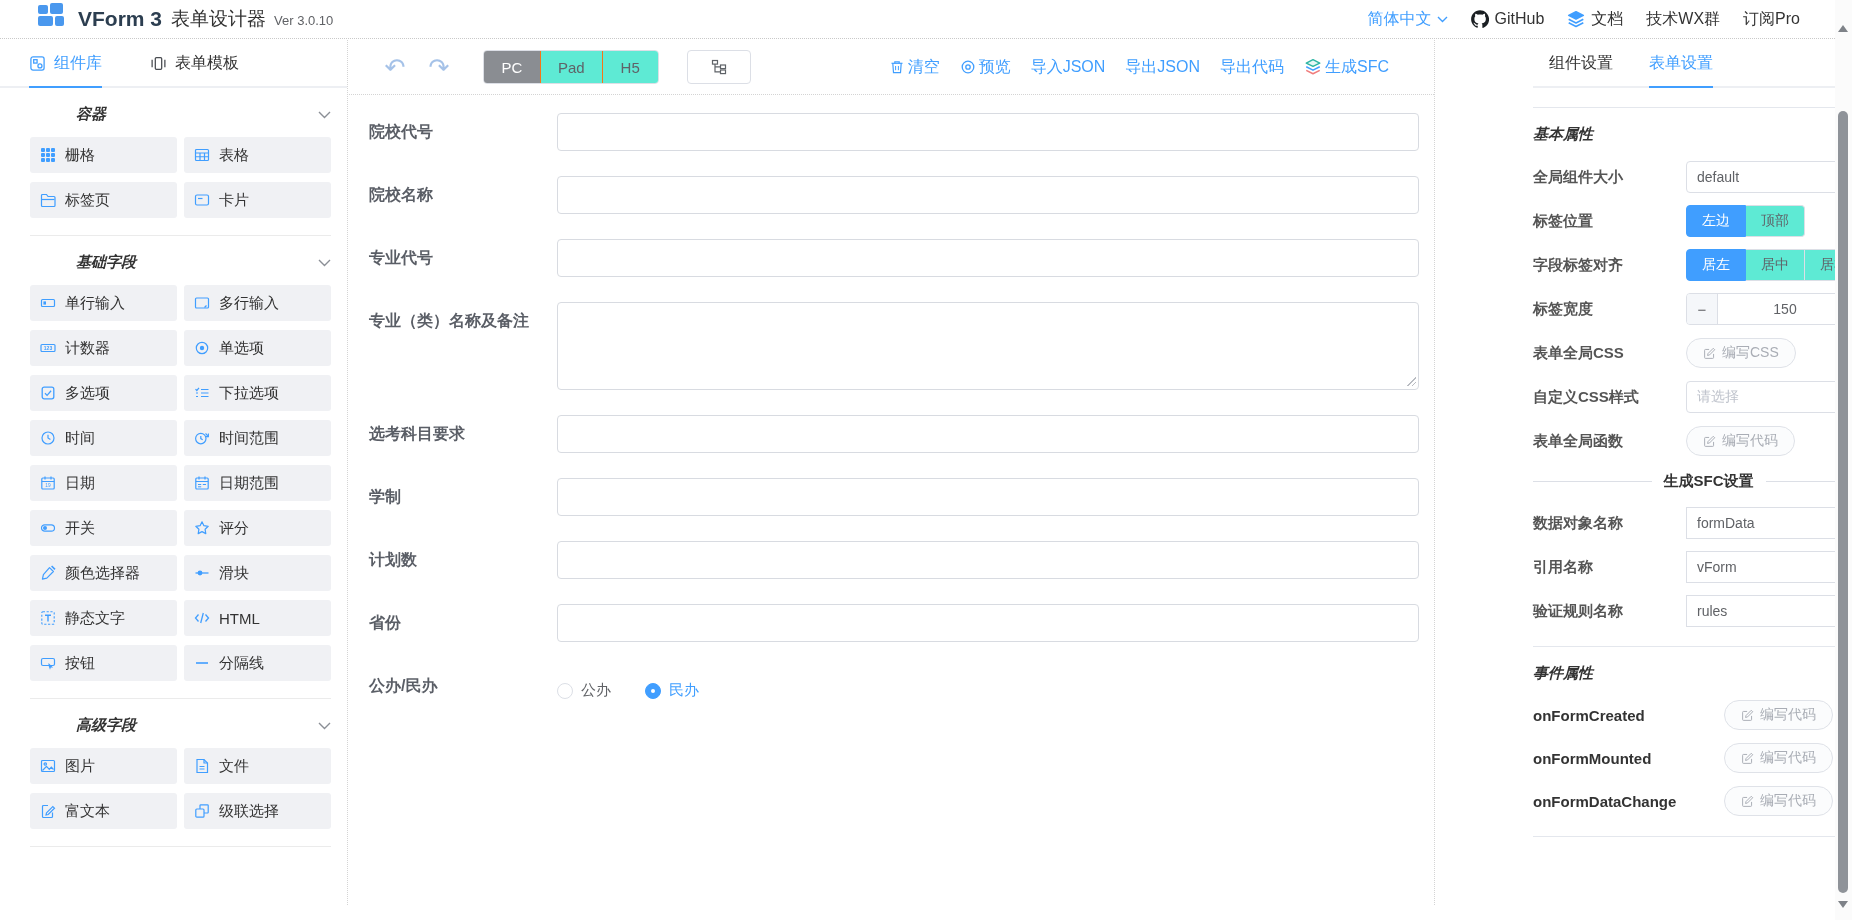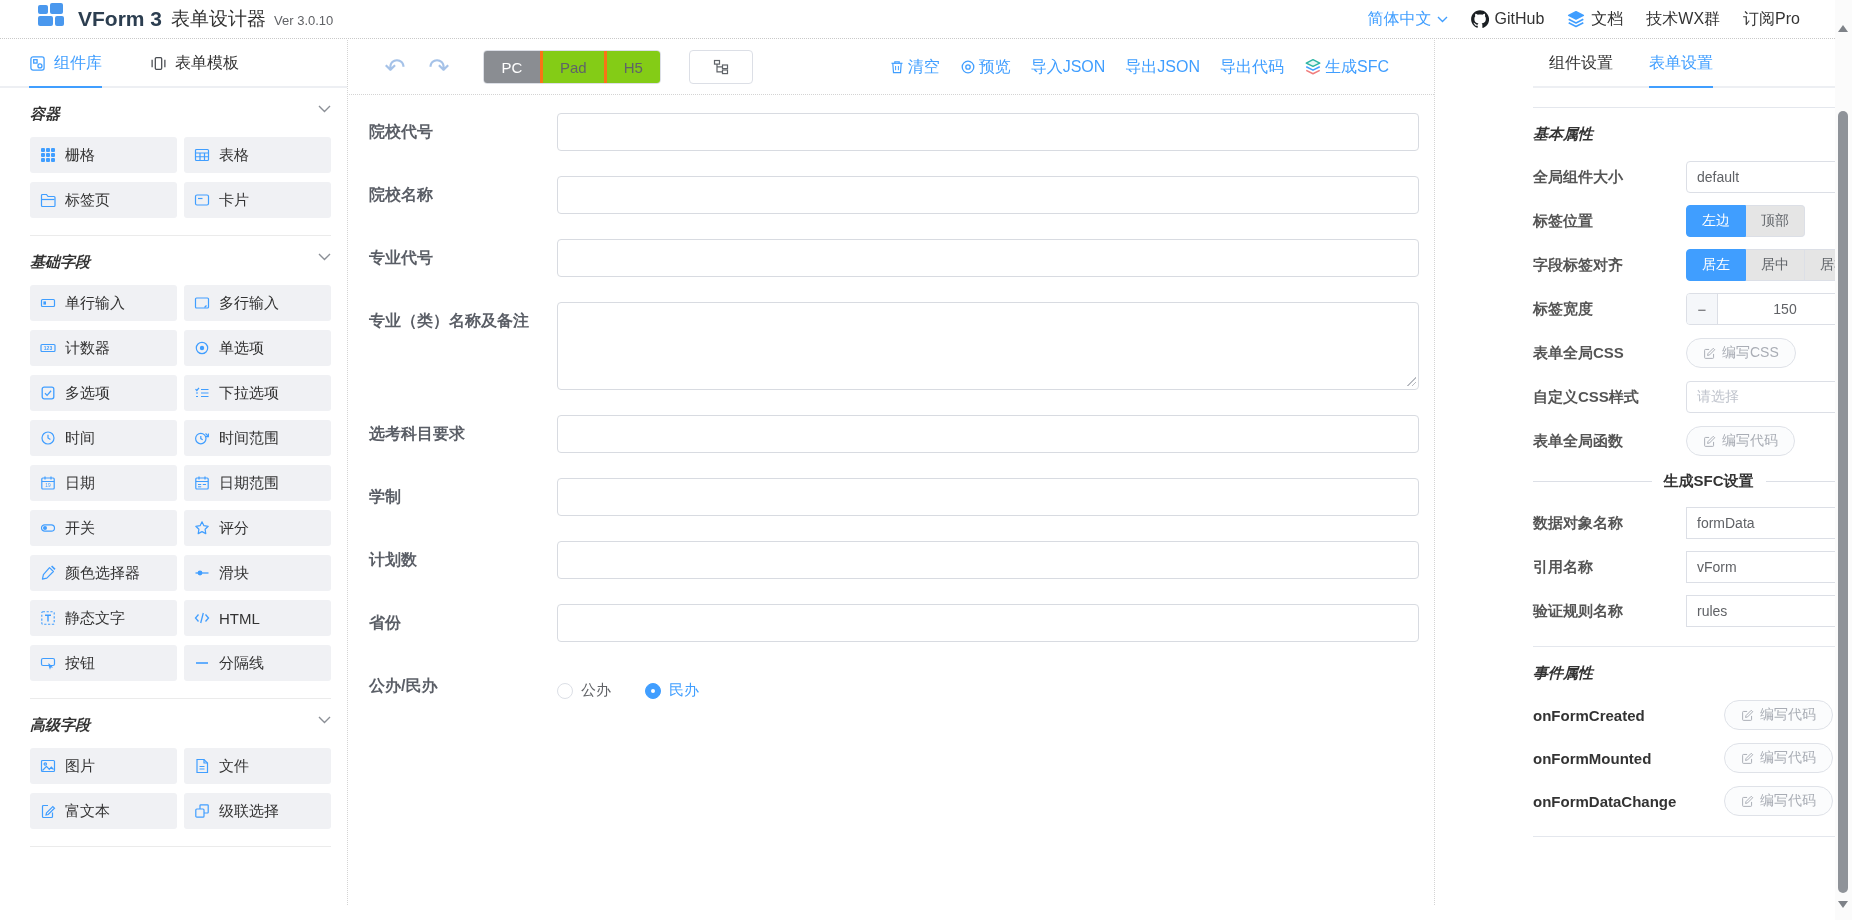--- a/index.html
+++ b/index.html
@@ -25,39 +25,39 @@
 
   
   .left { position:absolute; left:0; top:40px; width:348px; bottom:15px;
     border-right:1px dotted #d4d4d4; overflow:hidden; }
   .tabsbar { height:48px; display:flex; align-items:stretch; padding-left:29px; gap:48px;
     border-bottom:2px solid #edeff3; }
   .tabsbar .tab { display:flex; align-items:center; gap:8px; font-size:16px; color:#333;
     border-bottom:2px solid transparent; margin-bottom:-2px; cursor:pointer; }
   .tabsbar .tab.active { color:var(--accent,#409eff); border-bottom-color:var(--accent,#409eff); }
   .sidebody { padding:0 16px 0 30px; }
-  .sec-title { margin-top:17px; display:flex; align-items:flex-start; justify-content:space-between;
-    font-size:15px; font-weight:bold; font-style:italic; color:#333; }
+  .sec-title { margin-top:17px; display:flex; align-items:center; justify-content:space-between;
+    font-size:15px; font-weight:bold; font-style:italic; color:#333;margin-left:46px; }
   .sec-grid { margin-top:13px; display:grid; grid-template-columns:1fr 1fr; gap:9px 7px; }
   .sitem { height:36px; background:#f0f1f4; border-radius:3px; display:flex; align-items:center;
     padding-left:10px; gap:9px; font-size:15px; color:#333; cursor:move; }
   .sitem svg { flex:none; }
   .sec-div { margin-top:17px; border-top:1px solid #ebebeb; }
 
   
   .center { position:absolute; left:349px; top:40px; width:1086px; bottom:15px;
     border-right:1px dotted #d4d4d4; }
   .toolbar { height:55px; display:flex; align-items:center; padding:0 45px 0 32px;
     border-bottom:1px dotted #d4d4d4; }
   .histbtn { font-size:25px; color:#a5c2e8; width:28px; text-align:center; cursor:pointer; line-height:1; }
   .histbtn + .histbtn { margin-left:16px; }
   .devgroup { display:flex; margin-left:30px; border:1px solid #dcdfe6; border-radius:4px;
     overflow:hidden; height:34px; }
   .dev { min-width:56px; padding:0 17px; display:flex; align-items:center; justify-content:center;
-    font-size:15px; color:#5f6368; background:#84cc16; border-left:3px solid #f97316; cursor:pointer; }
+    font-size:15px; color:#5f6368; background:#5eead4; border-left:1px solid #f97316; cursor:pointer; }
   .dev:first-child { border-left:none; }
   .dev.active { background:var(--device-active,#8a8d92); color:#fff; }
   .treebtn { margin-left:28px; width:64px; height:34px; border:1px solid #dcdfe6; border-radius:4px;
     display:flex; align-items:center; justify-content:center; background:#fff; cursor:pointer; }
   .tactions { margin-left:auto; display:flex; align-items:center; gap:20px; }
   .taction { display:flex; align-items:center; gap:3px; font-size:16px; color:var(--accent,#409eff); cursor:pointer; }
 
   .canvas { padding:18px 15px 0 20px; }
   .frow { display:flex; margin-bottom:25px; }
   .flabel { width:188px; flex:none; font-size:16px; font-weight:bold; color:#5a5e66; line-height:38px; }
@@ -91,21 +91,21 @@
   .prows { margin-top:15px; }
   .prow { display:flex; align-items:center; margin-bottom:12px; min-height:32px; }
   .plabel { flex:1; font-size:15px; font-weight:bold; color:#555; }
   .pctl { width:198px; flex:none; display:flex; }
   .psel { width:198px; height:32px; border:1px solid #dcdfe6; border-radius:4px; background:#fff;
     display:flex; align-items:center; justify-content:space-between; padding:0 10px;
     font-size:14px; color:#606266; cursor:pointer; }
   .psel.placeholder span { color:#bfc3cc; }
   .pseg { display:flex; height:32px; }
   .seg { padding:0 15px; display:flex; align-items:center; border:1px solid #dcdfe6; border-left:none;
-    font-size:14px; color:#5f6368; background:#e5e5e5; cursor:pointer; }
+    font-size:14px; color:#5f6368; background:#5eead4; cursor:pointer; }
   .seg:first-child { border-left:1px solid #dcdfe6; border-radius:4px 0 0 4px; }
   .seg:last-child { border-radius:0 4px 4px 0; }
   .seg.active { background:var(--accent,#409eff); border-color:var(--accent,#409eff); color:#fff; }
   .pstep { width:198px; height:32px; border:1px solid #dcdfe6; border-radius:4px; overflow:hidden; display:flex; background:#fff; }
   .sbtn { width:31px; background:#f5f7fa; display:flex; align-items:center; justify-content:center;
     color:#606266; font-size:15px; cursor:pointer; }
   .sbtn.minus { border-right:1px solid #dcdfe6; }
   .sbtn.plus { border-left:1px solid #dcdfe6; }
   .sval { flex:1; display:flex; align-items:center; justify-content:center; font-size:14px; color:#606266; }
   .pill { height:30px; padding:0 16px; border:1px solid #dfe2e8; border-radius:15px; background:#fbfcfd;

